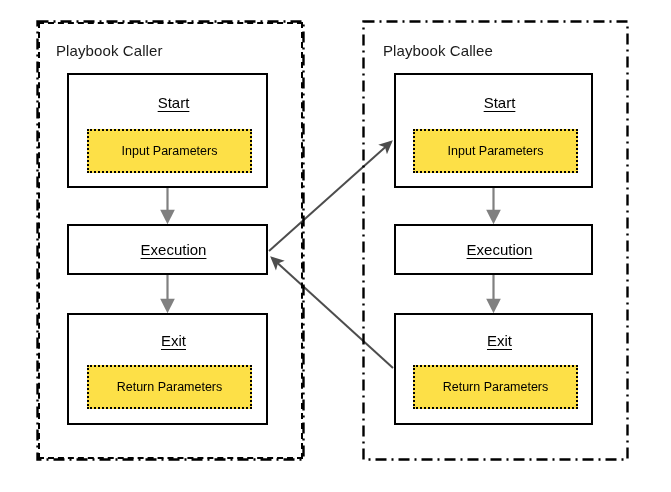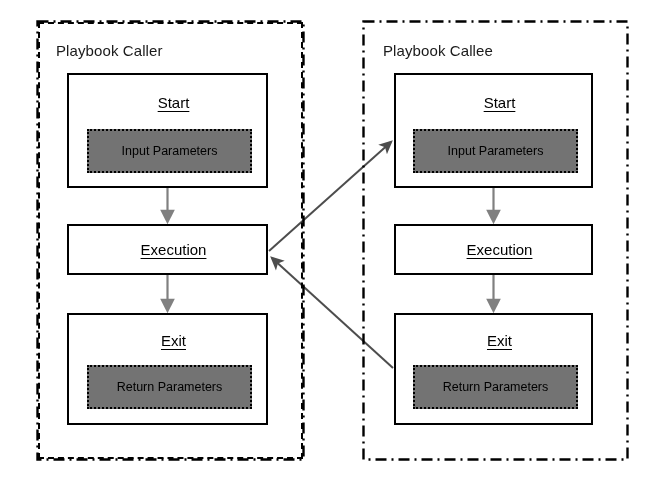--- a/index.html
+++ b/index.html
@@ -53,21 +53,21 @@
     color: #000000;
     text-decoration: underline;
     text-underline-offset: 3px;
     white-space: nowrap;
     padding-left: 12px;
   }
   .param-box {
     position: absolute;
     box-sizing: border-box;
     border: 2px dotted #000000;
-    background: #737373;
+    background: #fde047;
     display: flex;
     align-items: center;
     justify-content: center;
   }
   .param-label {
     font-size: 12.5px;
     color: #000000;
     white-space: nowrap;
   }
 </style>

